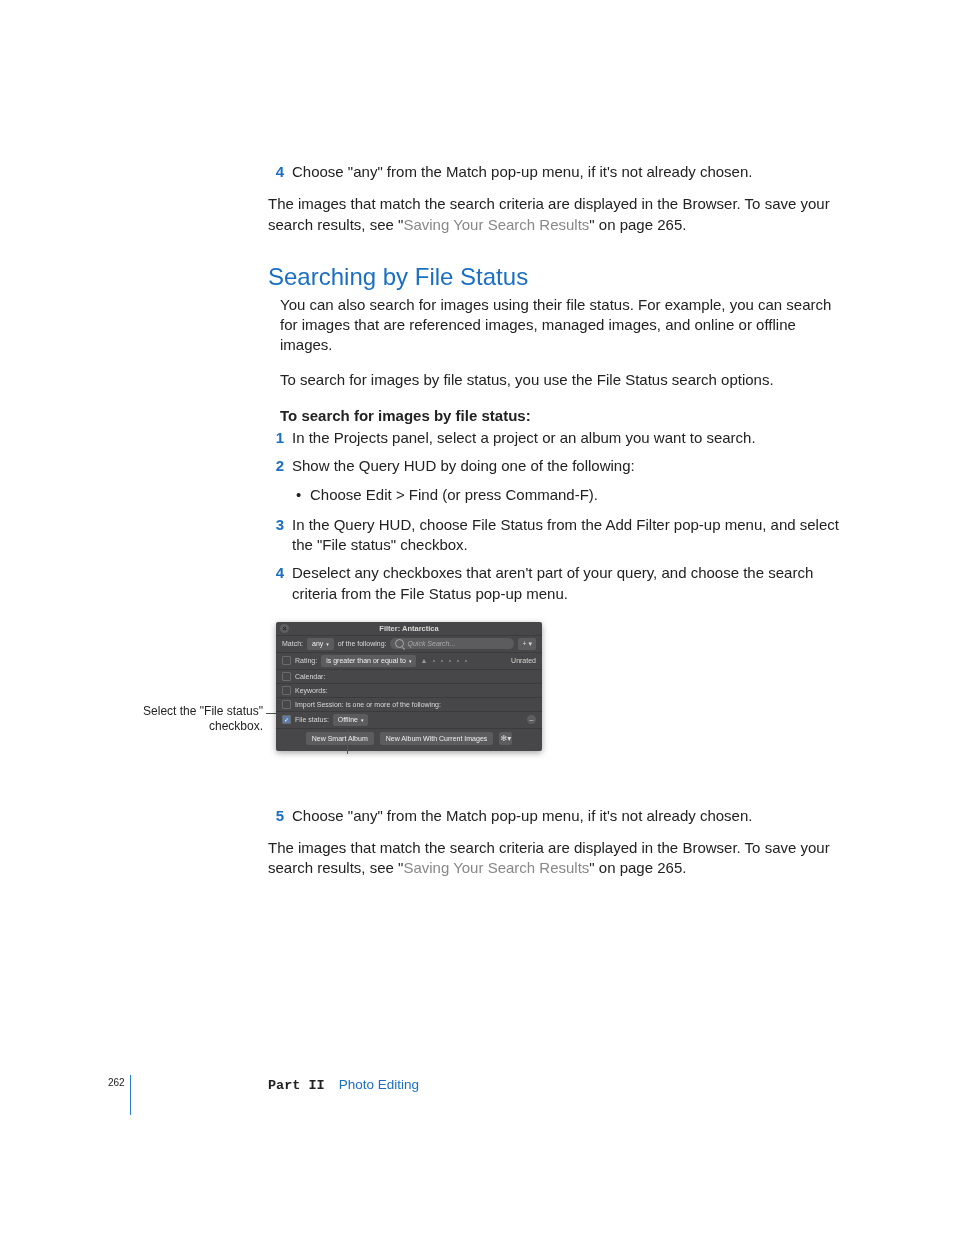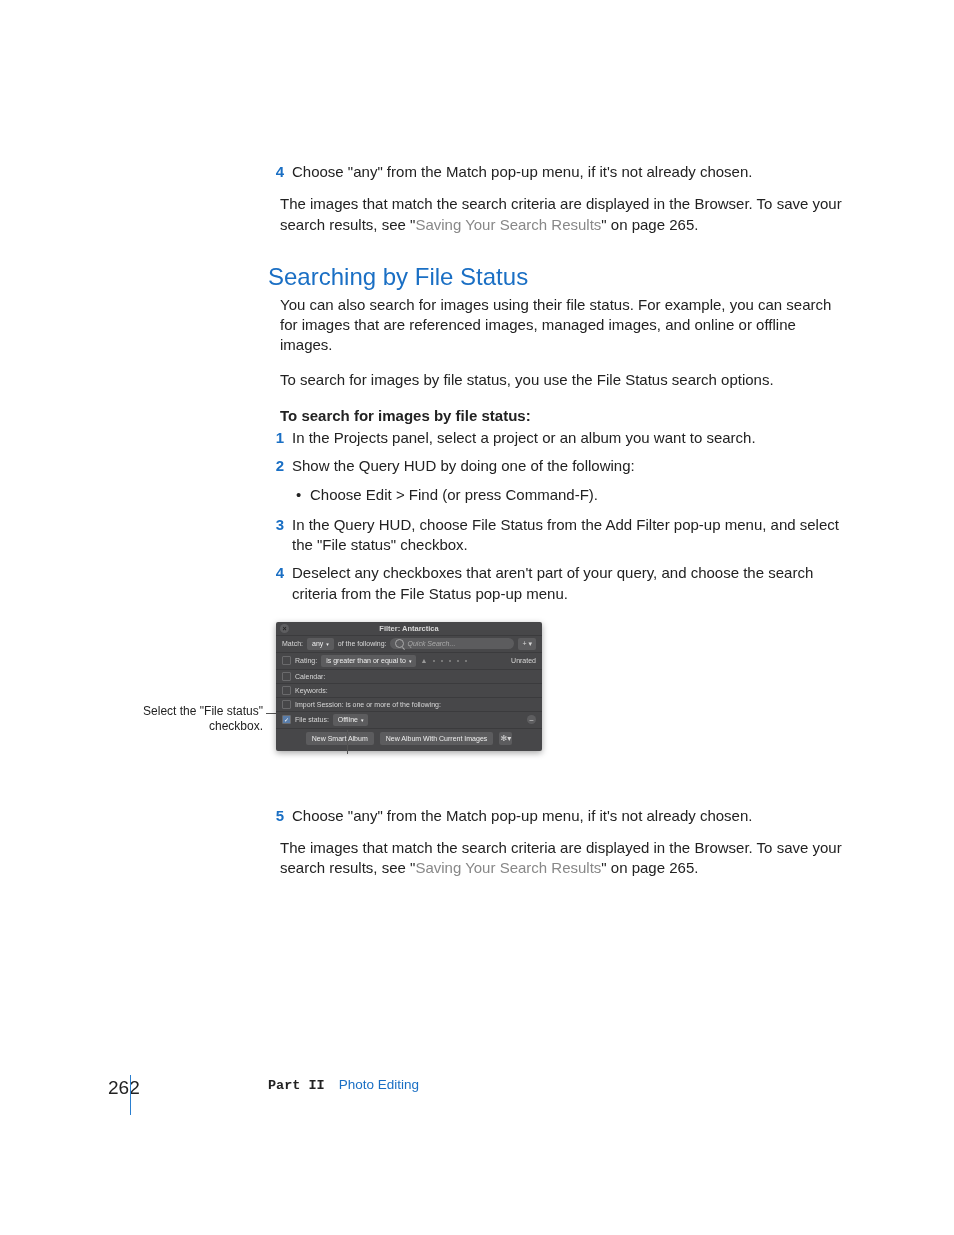--- a/index.html
+++ b/index.html
@@ -26,21 +26,21 @@
   .step-num {
     width: 16px;
     text-align: right;
     color: #1a6fc4;
     font-weight: 600;
     flex-shrink: 0;
     margin-right: 8px;
   }
   .step-body { flex: 1; }
   .indent-para {
-    margin: 12px 0 28px 12px;
+    margin: 12px 0 28px 0;
     line-height: 1.35;
   }
   .link-text { color: #888; }
   .h2 {
     color: #1a6fc4;
     font-size: 24px;
     font-weight: 400;
     margin: 18px 0 4px 0;
   }
   .para { line-height: 1.35; margin: 4px 0 14px 12px; }
@@ -329,17 +329,17 @@
   <div class="step-row">
     <div class="step-num">5</div>
     <div class="step-body">Choose "any" from the Match pop-up menu, if it's not already chosen.</div>
   </div>
   <div class="indent-para">
     <span>The images that match the search criteria are displayed in the Browser. To save your search results, see "</span><span class="link-text">Saving Your Search Results</span><span>" on page 265.</span>
   </div>
 
 </div>
 
-<div style="position:absolute;left:108px;top:1077px;font-size:19px;">262</div>
+<div style="position:absolute;left:108px;top:1077px;font-size:10px;">262</div>
 <div class="vrule"></div>
 <div class="footer-text">
   <span class="pt">Part II</span><span class="sec">Photo Editing</span>
 </div>
 
 </body></html>

